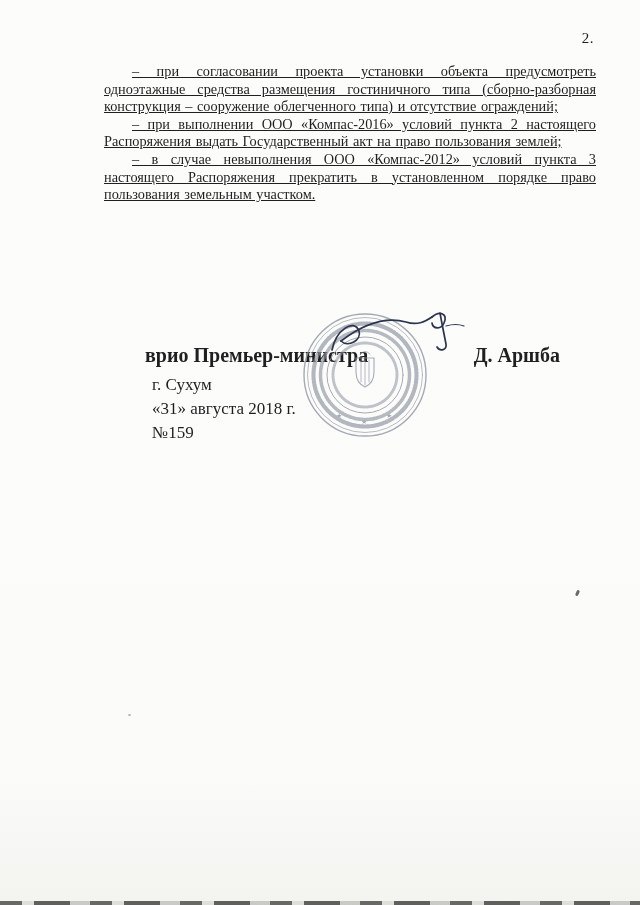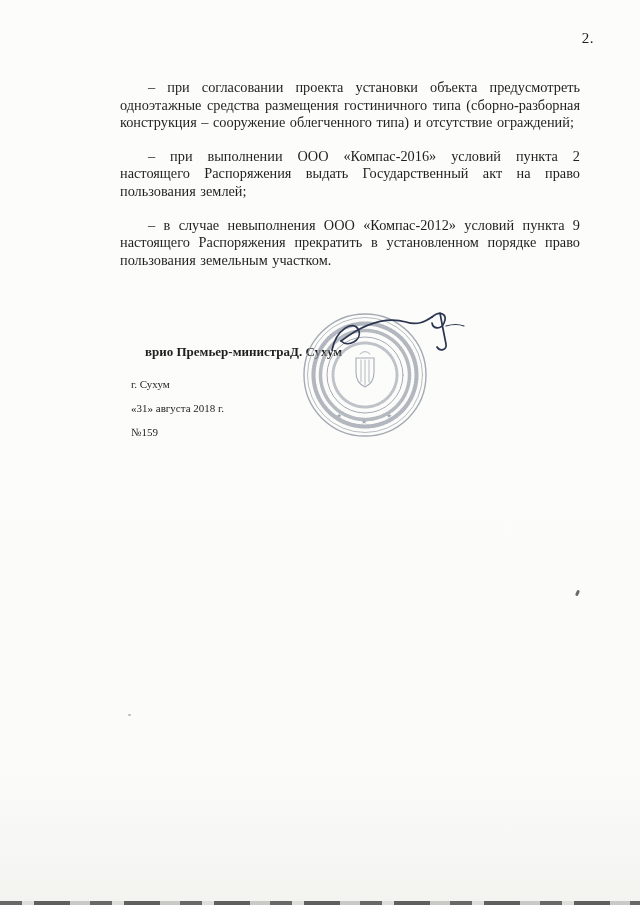--- a/index.html
+++ b/index.html
@@ -30,33 +30,34 @@
   .content {
     position: absolute;
     left: 104px;
     top: 63px;
     width: 492px;
     font-size: 14.3px;
     line-height: 17.6px;
     text-align: justify;
   }
   .content p {
-    margin: 16px;
+    margin: 0;
     text-indent: 28px;
     word-spacing: 1px;
+    text-decoration: underline;
   }
   .sig-row {
     position: absolute;
     left: 145px;
     top: 344px;
     width: 415px;
     display: flex;
-    justify-content: flex-start;
+    justify-content: space-between;
     font-weight: bold;
-    font-size: 13px;
+    font-size: 20px;
     z-index: 1;
   }
   .seal {
     position: absolute;
     left: 300px;
     top: 310px;
     width: 130px;
     height: 130px;
     z-index: 2;
     opacity: 0.8;
@@ -64,23 +65,23 @@
   .signature-ink {
     position: absolute;
     left: 322px;
     top: 306px;
     width: 155px;
     height: 62px;
     z-index: 3;
   }
   .footer {
     position: absolute;
-    left: 131px;
+    left: 152px;
     top: 377px;
-    font-size: 11px;
+    font-size: 17px;
     z-index: 4;
   }
   .footer div {
     margin-bottom: 8.5px;
     line-height: 15.5px;
   }
   .speck {
     position: absolute;
     left: 576px;
     top: 590px;
@@ -118,26 +119,26 @@
 </head>
 <body>
 
 <div class="sheet">
 
   <div class="page-number">2.</div>
 
   <div class="content">
     <p>– при согласовании проекта установки объекта предусмотреть одноэтажные средства размещения гостиничного типа (сборно-разборная конструкция – сооружение облегченного типа) и отсутствие ограждений;</p>
     <p>– при выполнении ООО «Компас-2016» условий пункта 2 настоящего Распоряжения выдать Государственный акт на право пользования землей;</p>
-    <p>– в случае невыполнения ООО «Компас-2012» условий пункта 9 настоящего Распоряжения прекратить в установленном порядке право пользования земельным участком.</p>
+    <p>– в случае невыполнения ООО «Компас-2012» условий пункта 3 настоящего Распоряжения прекратить в установленном порядке право пользования земельным участком.</p>
   </div>
 
   <div class="sig-row">
     <span>врио Премьер-министра</span>
-    <span>Д. Сухум</span>
+    <span>Д. Аршба</span>
   </div>
 
   <svg class="seal" viewBox="0 0 130 130" aria-hidden="true">
     <g fill="none" stroke-linecap="round" stroke="#8f96a3">
       <circle cx="65" cy="65" r="61" stroke-width="1.4"></circle>
       <circle cx="65" cy="65" r="57.5" stroke-width="0.8"></circle>
       <circle cx="65" cy="65" r="38" stroke-width="1"></circle>
 
       <circle cx="65" cy="65" r="51.5" stroke-width="4.2" stroke-dasharray="1.7 1.5" opacity="0.85"></circle>
       <circle cx="65" cy="65" r="44.5" stroke-width="3.6" stroke-dasharray="1.5 1.4" opacity="0.8"></circle>

